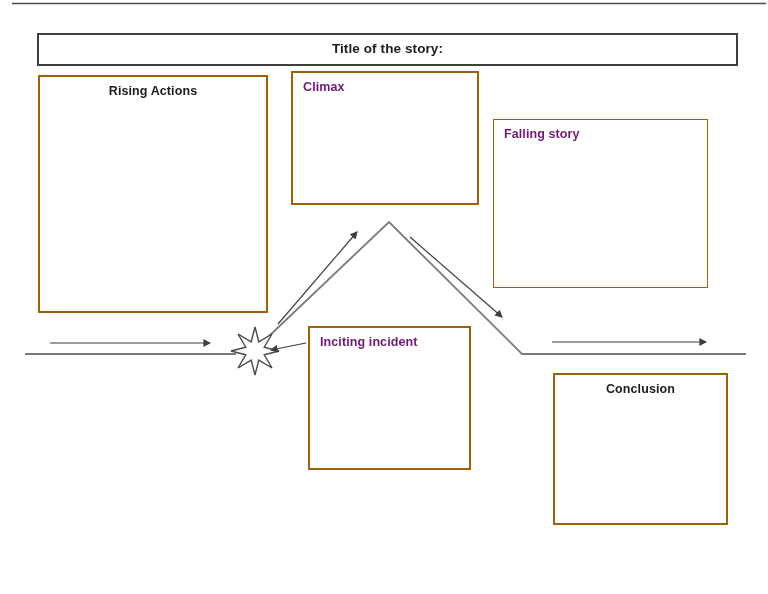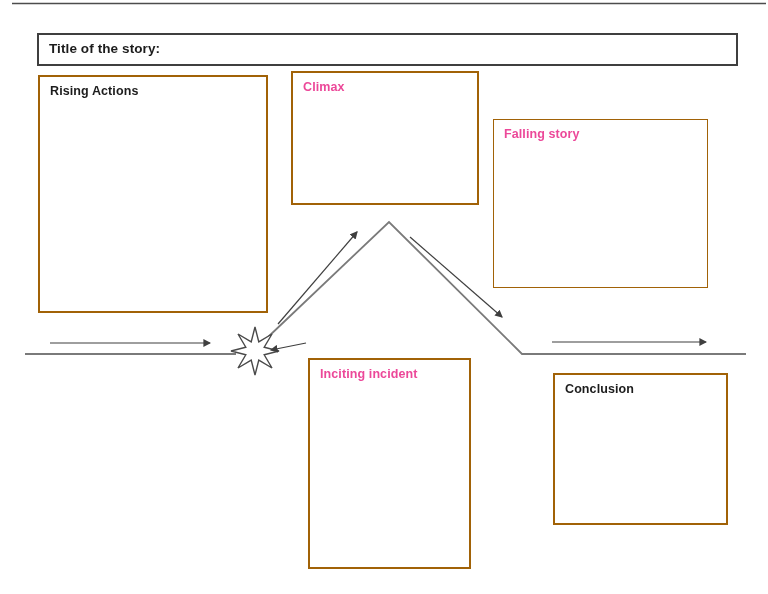--- a/index.html
+++ b/index.html
@@ -16,24 +16,24 @@
     background:#ffffff;
     border:2px solid #a16207;
     box-sizing:border-box;
   }
   .box .lbl{
     display:block;
     padding:7px 10px 0 10px;
     font-weight:700;
     font-size:12.5px;
     line-height:1.2;
-    color:#ec4899;
+    color:#701a75;
     letter-spacing:0.1px;
   }
-  .lbl.black{color:#1c1c1c;}
+  .lbl.black{color:#1c1c1c;text-align:center;}
   .title-box{
     border:2px solid #3f3f3f;
   }
   .title-box .lbl{
     font-size:13.5px;
     padding:6px 10px 0 10px;
     color:#1c1c1c;
   }
 </style>
 </head>
@@ -71,21 +71,21 @@
   </div>
 
   <div class="box" style="left:291px;top:71px;width:188px;height:134px;">
     <span class="lbl">Climax</span>
   </div>
 
   <div class="box" style="left:493px;top:119px;width:215px;height:169px;border-width:1.5px;">
     <span class="lbl">Falling story</span>
   </div>
 
-  <div class="box" style="left:308px;top:326px;width:163px;height:211px;margin-top:32px;">
+  <div class="box" style="left:308px;top:326px;width:163px;height:144px;">
     <span class="lbl">Inciting incident</span>
   </div>
 
 
   <div class="box" style="left:553px;top:373px;width:175px;height:152px;">
     <span class="lbl black">Conclusion</span>
   </div>
 
 </div>
 

